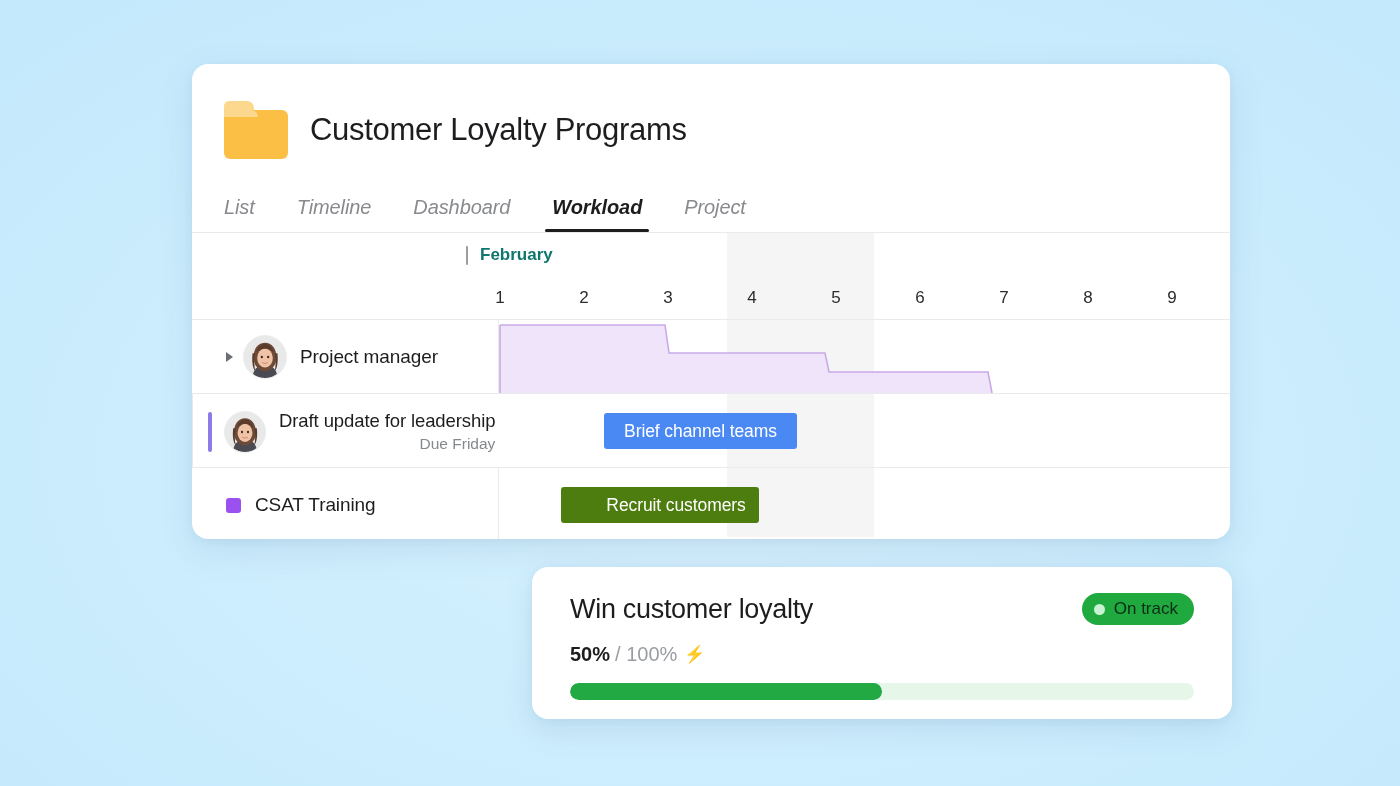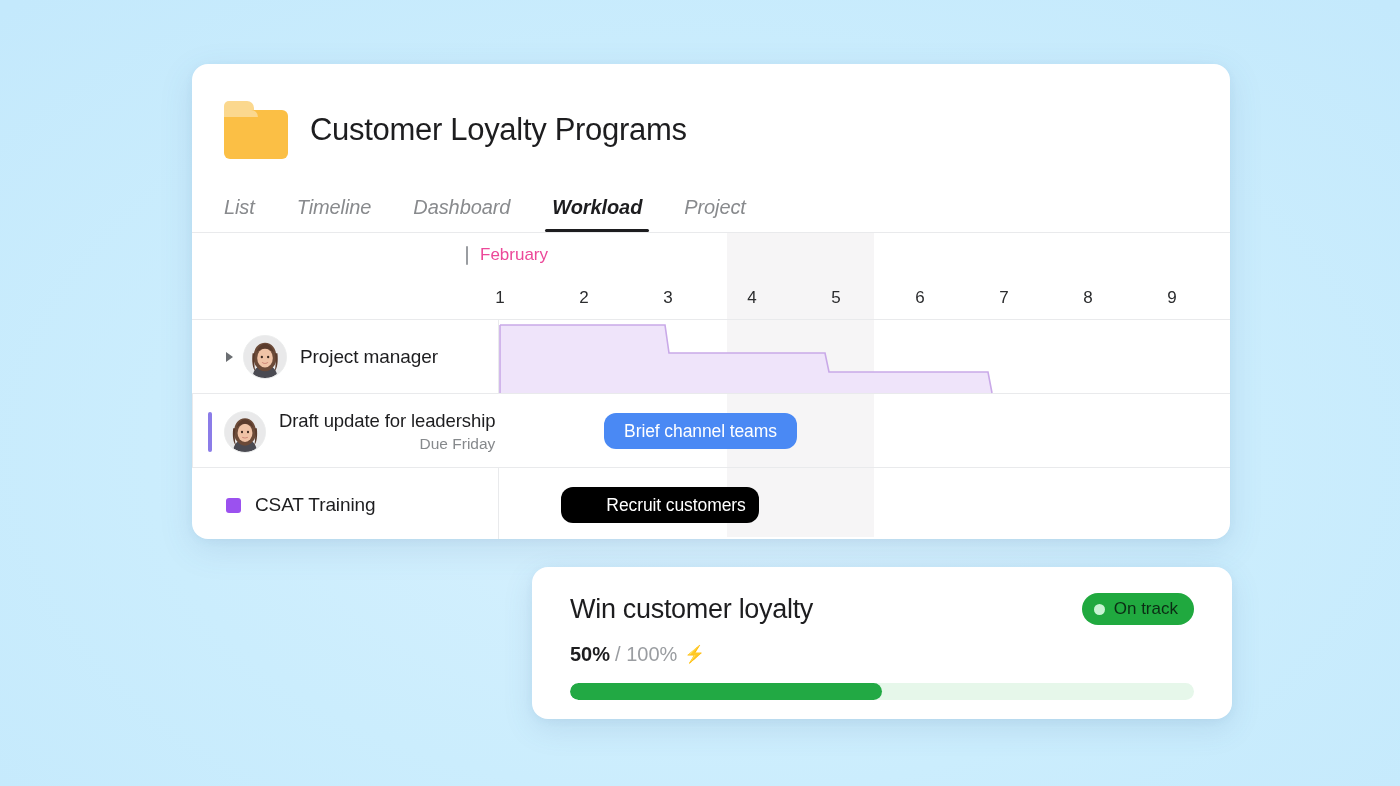--- a/index.html
+++ b/index.html
@@ -149,21 +149,22 @@
     gap: 12px;
   }
   .month-bar {
     width: 2px;
     height: 19px;
     background: #9a9da1;
     border-radius: 1px;
   }
   .month-label {
     font-size: 17px;
-    color: #ec4899;
+    color: #0f766e;
+    font-weight: bold;
   }
 
   .days-row {
     position: relative;
     height: 42px;
     z-index: 2;
   }
   .day-cell {
     position: absolute;
     top: 0;
@@ -289,30 +290,30 @@
     line-height: 1.3;
     margin-top: 2px;
   }
 
   .chip {
     position: absolute;
     display: flex;
     align-items: center;
     justify-content: center;
     height: 36px;
-    border-radius: 12px;
+    border-radius: 3px;
     font-size: 17.5px;
     color: #ffffff;
     white-space: nowrap;
     padding: 0 16px;
     cursor: pointer;
     letter-spacing: -0.1px;
   }
   .chip-blue { background: #4a89f4; }
-  .chip-purple { background: #000000; padding-left: 48px; }
+  .chip-purple { background: #4d7c0f; padding-left: 48px; }
 
   
   .goal-card {
     position: absolute;
     left: 532px;
     top: 567px;
     width: 700px;
     height: 152px;
     background: #ffffff;
     border-radius: 16px;

